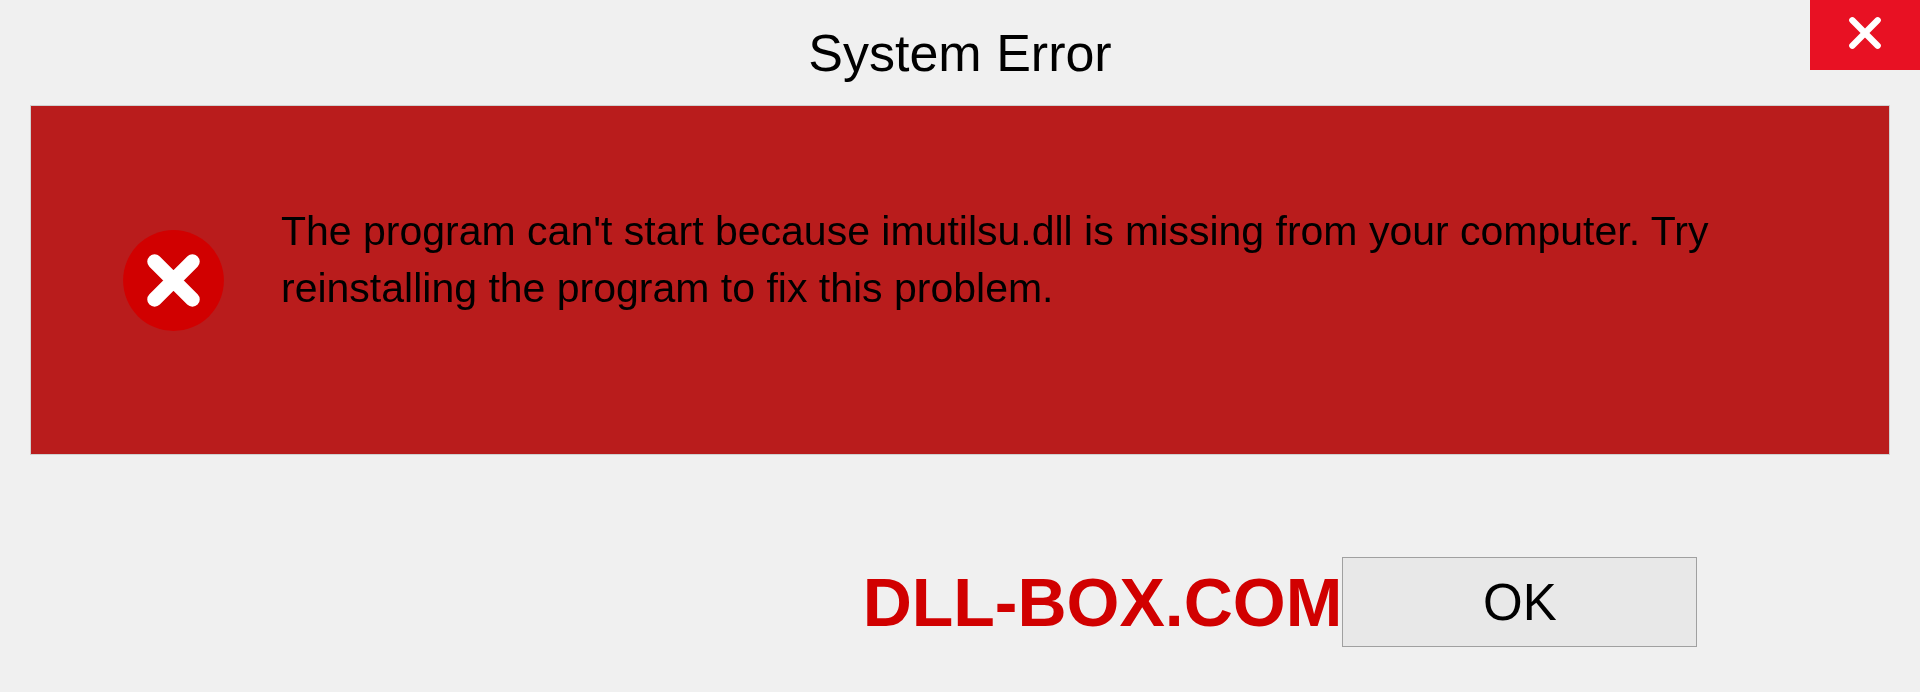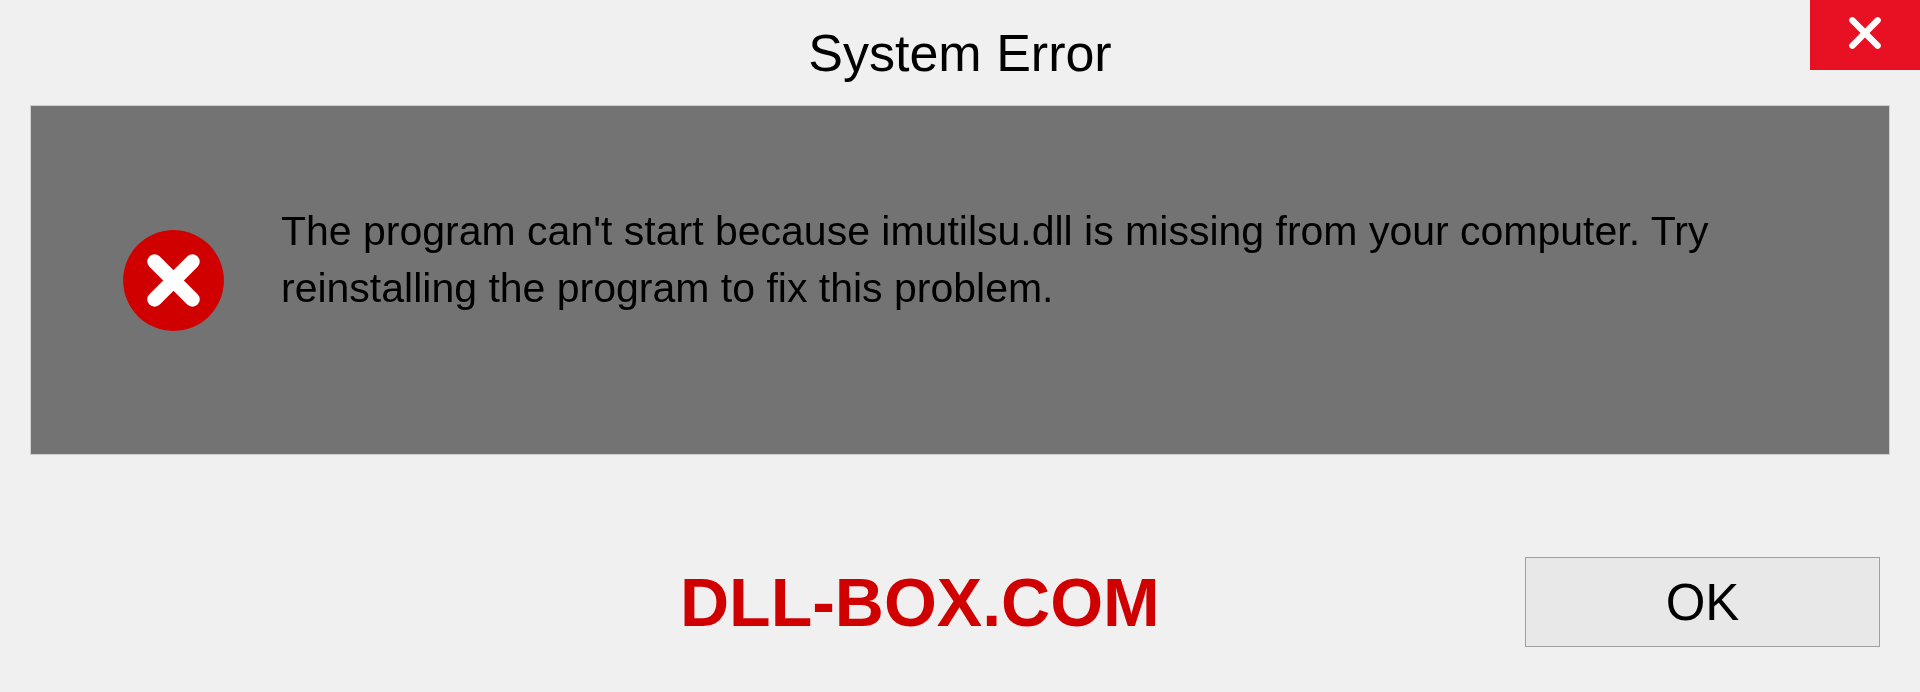--- a/index.html
+++ b/index.html
@@ -40,21 +40,21 @@
       align-items: center;
       justify-content: center;
       cursor: pointer;
     }
     .close-button svg {
       width: 38px;
       height: 38px;
     }
     .content-area {
       margin: 0 30px 32px 30px;
-      background: #737373;
+      background: #b91c1c;
       border: 1px solid #d0d0d0;
       height: 350px;
       display: flex;
       align-items: center;
       padding: 0 60px 0 90px;
     }
     .error-icon {
       width: 105px;
       height: 105px;
       flex-shrink: 0;
@@ -72,21 +72,21 @@
       margin-top: -40px;
     }
     .footer {
       position: absolute;
       bottom: 30px;
       left: 0;
       right: 0;
       height: 120px;
       display: flex;
       align-items: center;
-      justify-content: space-between;
+      justify-content: center;
       padding: 0 40px 0 0;
     }
     .watermark {
       font-size: 68px;
       font-weight: 900;
       color: #d10000;
       letter-spacing: 0px;
       font-family: Arial, sans-serif;
       margin-left: 680px;
     }

